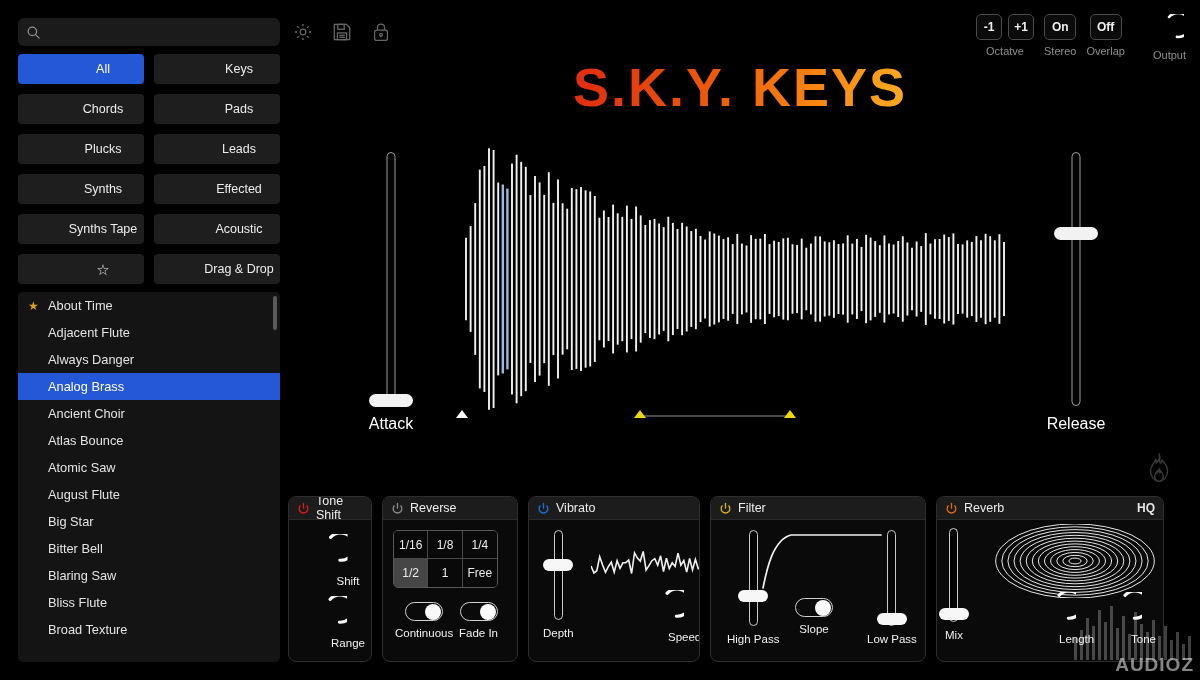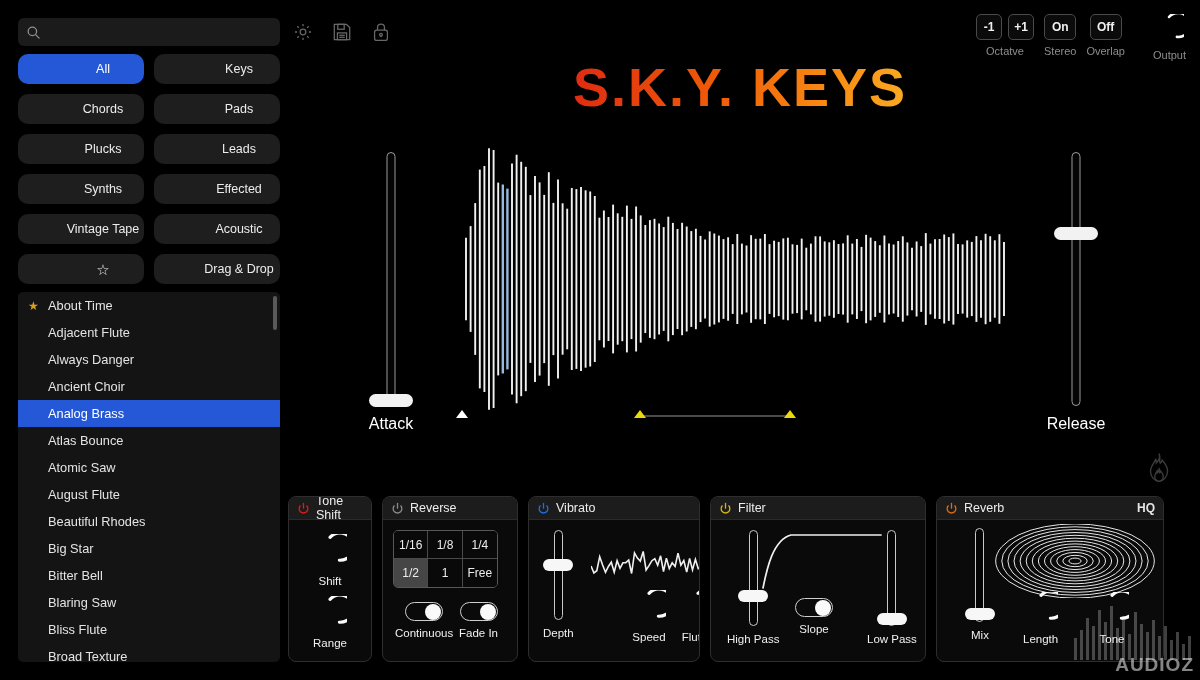--- a/index.html
+++ b/index.html
@@ -33,21 +33,21 @@
   }
   .search-input::placeholder { color: #6a6a6a; }
 
   .cat-grid {
     position: absolute; left: 18px; top: 54px;
     width: 262px;
     display: grid; grid-template-columns: 126px 126px;
     gap: 10px 10px;
   }
   .cat-btn {
-    height: 30px; border-radius: 10px;
+    height: 30px; border-radius: 4px;
     background: #1e1e1e; color: #ededed;
     font-size: 12.5px; display: flex; align-items: center; justify-content: center;
     cursor: pointer; user-select: none;
     border: none; font-family: inherit; padding-left: 44px;
   }
   .cat-btn.active { background: #2558d6; color: #fff; }
   .star-glyph { font-size: 15px; line-height: 1; color: #e2e2e2; }
 
   .preset-list {
     position: absolute; left: 18px; top: 292px;
@@ -142,21 +142,21 @@
     height: 23px; background: #1c1c1c;
     display: flex; align-items: center; padding: 0 8px;
     border-bottom: 1px solid #2b2b2b;
   }
   .pwr { width: 13px; height: 13px; margin-right: 6px; flex: 0 0 auto; cursor: pointer; }
   .panel-title { font-size: 12.5px; color: #ededed; font-weight: normal; }
   .hq { margin-left: auto; font-size: 12px; color: #e6e6e6; font-weight: bold; cursor: pointer; }
   .panel-body { position: relative; height: 142px; }
 
   .knob-wrap { position: absolute; display: flex; flex-direction: column; align-items: center; }
-  .knob-wrap .k-lbl { margin-top: 7px; font-size: 11.5px; color: #f0f0f0; white-space: nowrap; }
+  .knob-wrap .k-lbl { margin-top: 7px; font-size: 11.5px; color: #f0f0f0; white-space: nowrap; margin-left: 36px; }
   .knob { width: 34px; height: 34px; cursor: pointer; }
 
   .grid-sel {
     position: absolute; border: 1px solid #585858; border-radius: 5px;
     display: grid; grid-template-columns: repeat(3,1fr); grid-template-rows: repeat(2,1fr);
     overflow: hidden;
   }
   .gcell {
     display: flex; align-items: center; justify-content: center;
     font-size: 12px; color: #ececec; cursor: pointer;
@@ -218,21 +218,21 @@
 
     <div class="cat-grid" id="catGrid">
         <button class="cat-btn active">All</button>
         <button class="cat-btn">Keys</button>
         <button class="cat-btn">Chords</button>
         <button class="cat-btn">Pads</button>
         <button class="cat-btn">Plucks</button>
         <button class="cat-btn">Leads</button>
         <button class="cat-btn">Synths</button>
         <button class="cat-btn">Effected</button>
-        <button class="cat-btn">Vintage Tape</button>
+        <button class="cat-btn">Synths Tape</button>
         <button class="cat-btn">Acoustic</button>
         <button class="cat-btn">
           <span class="star-glyph">☆</span>
         </button>
         <button class="cat-btn">Drag &amp; Drop</button>
       </div>
 
     <div class="preset-list">
       <div class="preset-scroll" id="presetScroll">
           <div class="preset-row">
@@ -240,43 +240,39 @@
             <span>About Time</span>
           </div>
           <div class="preset-row">
             <span class="fav-star empty"></span>
             <span>Adjacent Flute</span>
           </div>
           <div class="preset-row">
             <span class="fav-star empty"></span>
             <span>Always Danger</span>
           </div>
+          <div class="preset-row sel">
+            <span class="fav-star empty"></span>
+            <span>Analog Brass</span>
+          </div>
           <div class="preset-row">
             <span class="fav-star empty"></span>
             <span>Ancient Choir</span>
           </div>
-          <div class="preset-row sel">
-            <span class="fav-star empty"></span>
-            <span>Analog Brass</span>
-          </div>
           <div class="preset-row">
             <span class="fav-star empty"></span>
             <span>Atlas Bounce</span>
           </div>
           <div class="preset-row">
             <span class="fav-star empty"></span>
             <span>Atomic Saw</span>
           </div>
           <div class="preset-row">
             <span class="fav-star empty"></span>
             <span>August Flute</span>
-          </div>
-          <div class="preset-row">
-            <span class="fav-star empty"></span>
-            <span>Beautiful Rhodes</span>
           </div>
           <div class="preset-row">
             <span class="fav-star empty"></span>
             <span>Big Star</span>
           </div>
           <div class="preset-row">
             <span class="fav-star empty"></span>
             <span>Bitter Bell</span>
           </div>
           <div class="preset-row">
@@ -615,21 +611,21 @@
       <div class="panel" style="width: 228px;">
         <div class="panel-head">
           <svg class="pwr" viewBox="0 0 24 24" fill="none" stroke="#e06a12" stroke-width="2.4">
             <path d="M6.4 6.6a8 8 0 1 0 11.2 0"></path>
             <line x1="12" y1="2.6" x2="12" y2="11.4" stroke-linecap="round"></line>
           </svg>
           <span class="panel-title">Reverb</span>
           <span class="hq">HQ</span>
         </div>
         <div class="panel-body">
-          <div class="mini-slider" style="left: 34px; top: 8px;">
+          <div class="mini-slider" style="left: 8px; top: 8px;">
             <div class="mini-track" style="height:94px">
               <div class="mini-handle" style="top:78.60000000000001px"></div>
             </div>
             <div class="m-lbl">Mix</div>
           </div>
           <div class="viz" style="left: 58px; top: 4px;"><svg width="160" height="74" viewBox="0 0 160 74">
               <ellipse cx="80" cy="37" rx="6.1" ry="2.9" fill="none" stroke="#e6e6e6" stroke-width="1"></ellipse>
               <ellipse cx="80" cy="37" rx="12.2" ry="5.7" fill="none" stroke="#e6e6e6" stroke-width="1"></ellipse>
               <ellipse cx="80" cy="37" rx="18.3" ry="8.6" fill="none" stroke="#e6e6e6" stroke-width="1"></ellipse>
               <ellipse cx="80" cy="37" rx="24.4" ry="11.4" fill="none" stroke="#e6e6e6" stroke-width="1"></ellipse>

